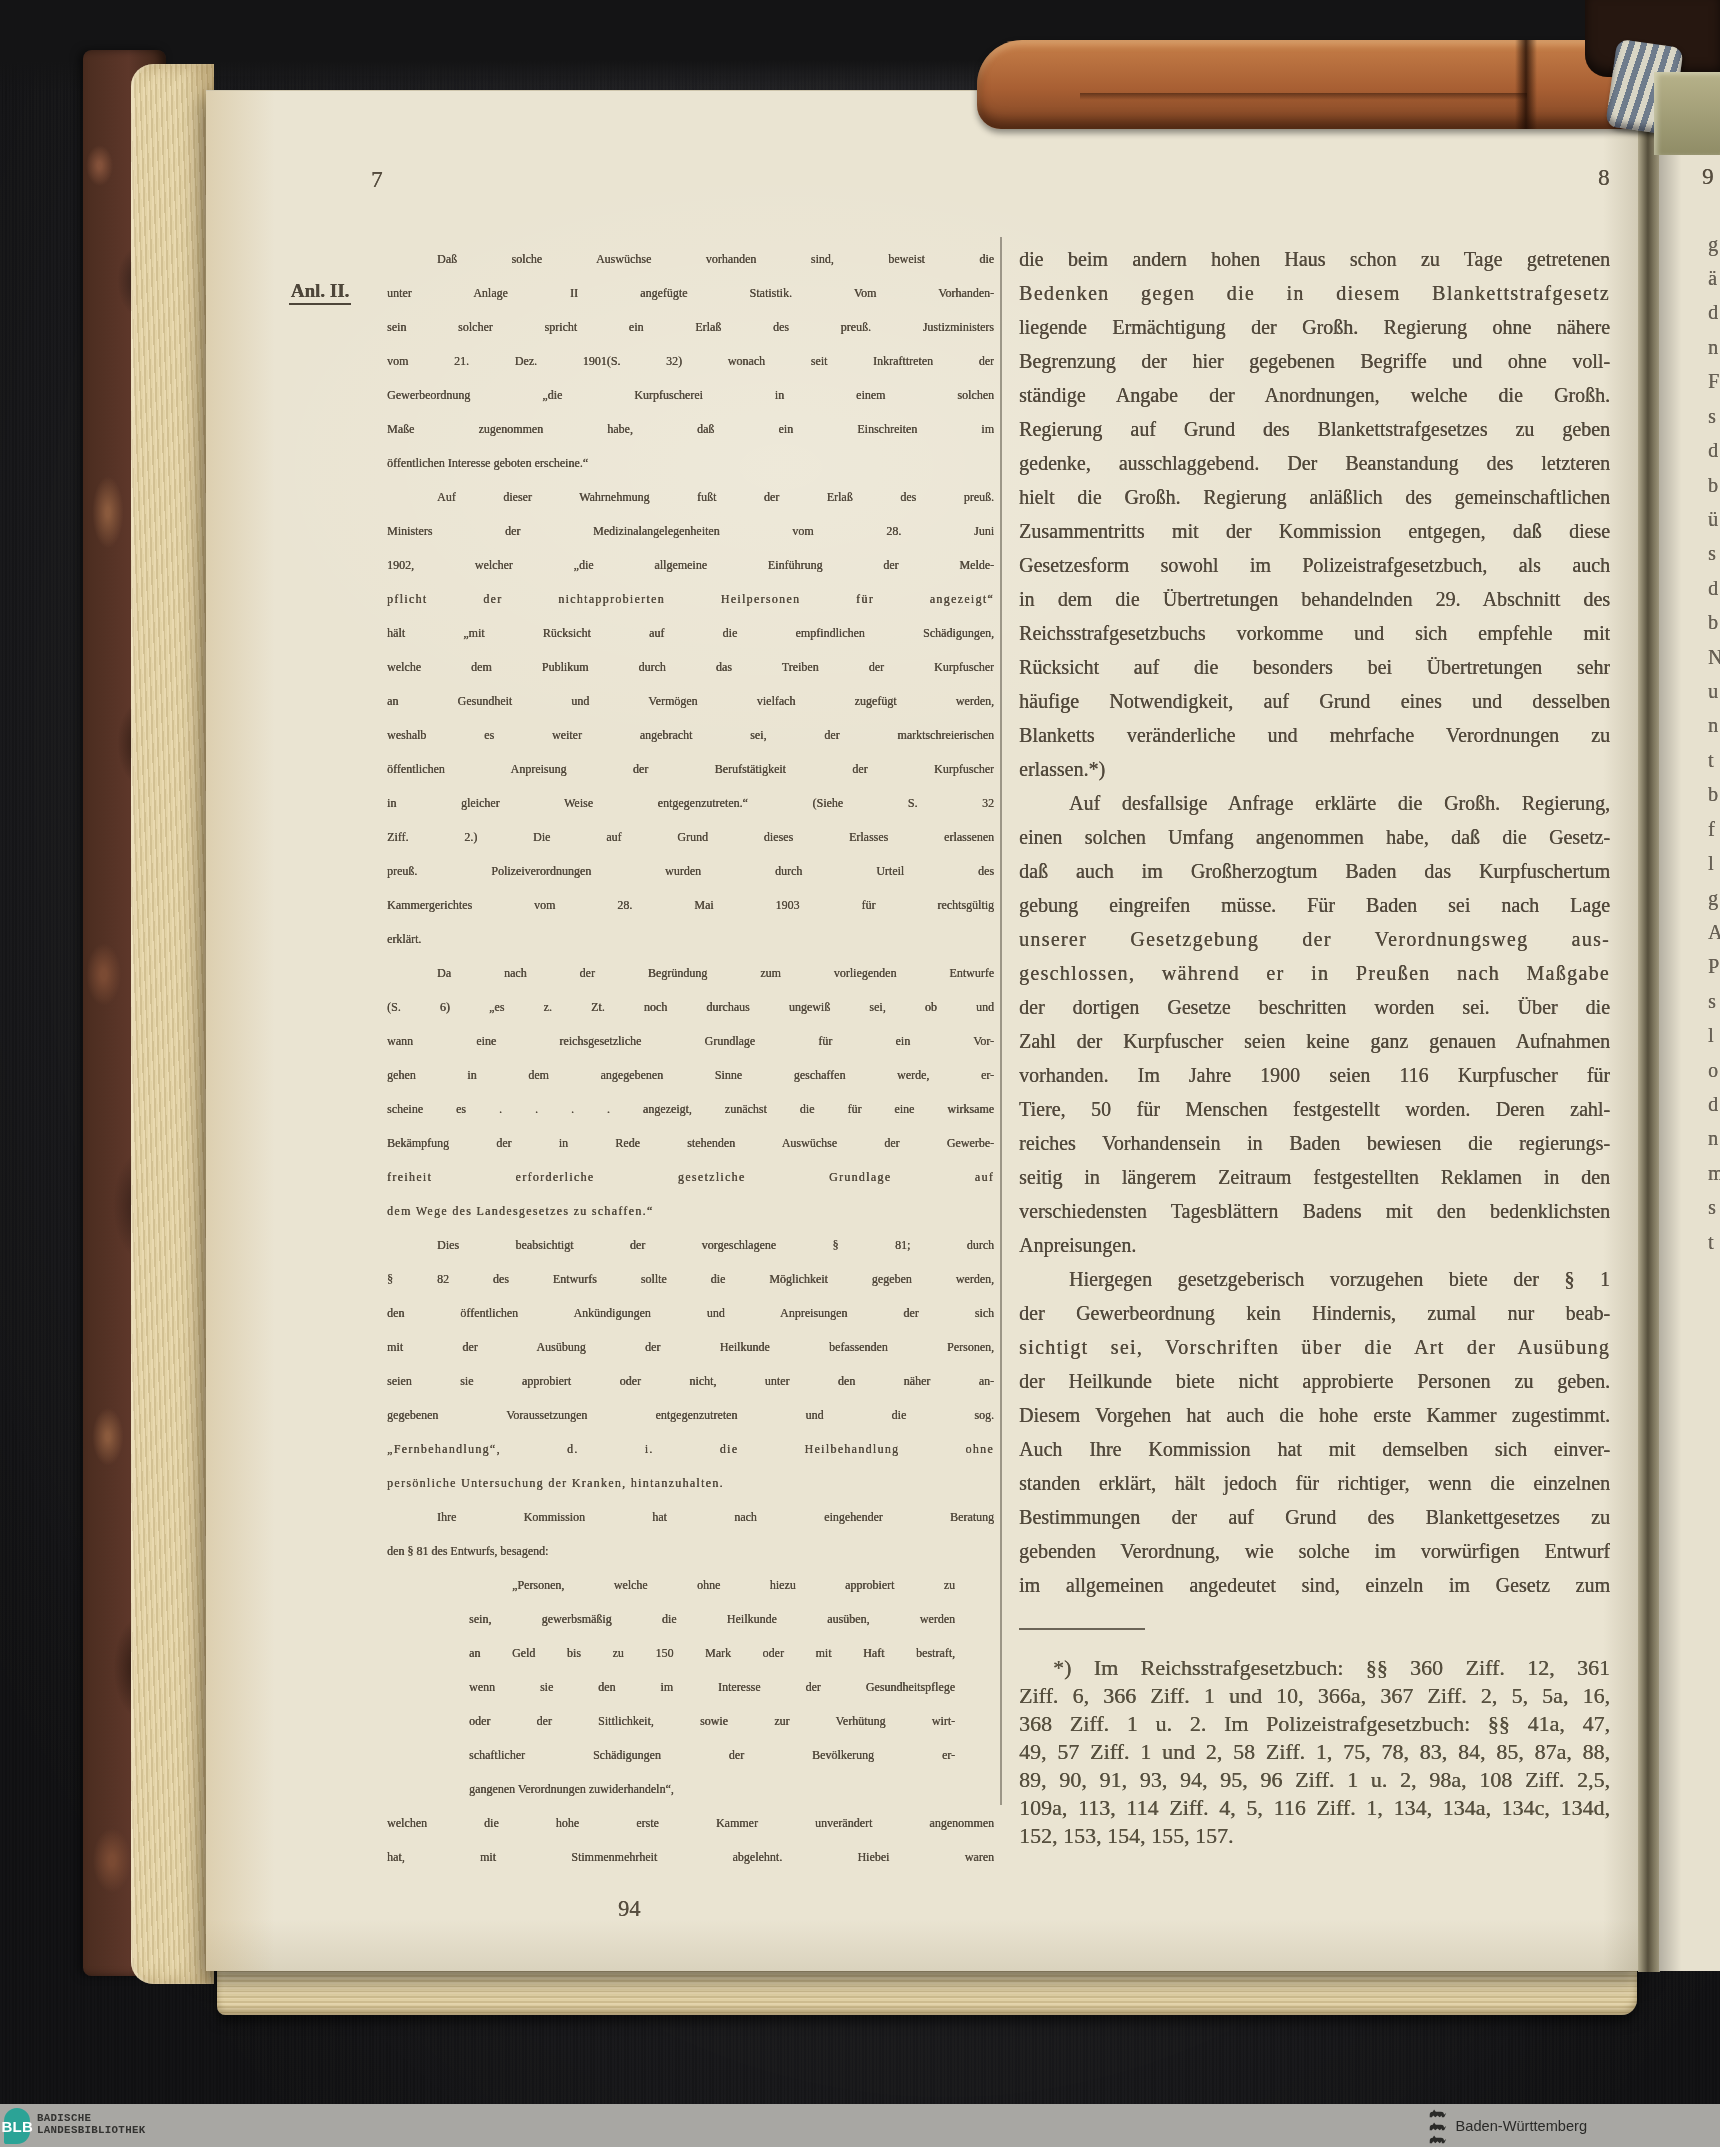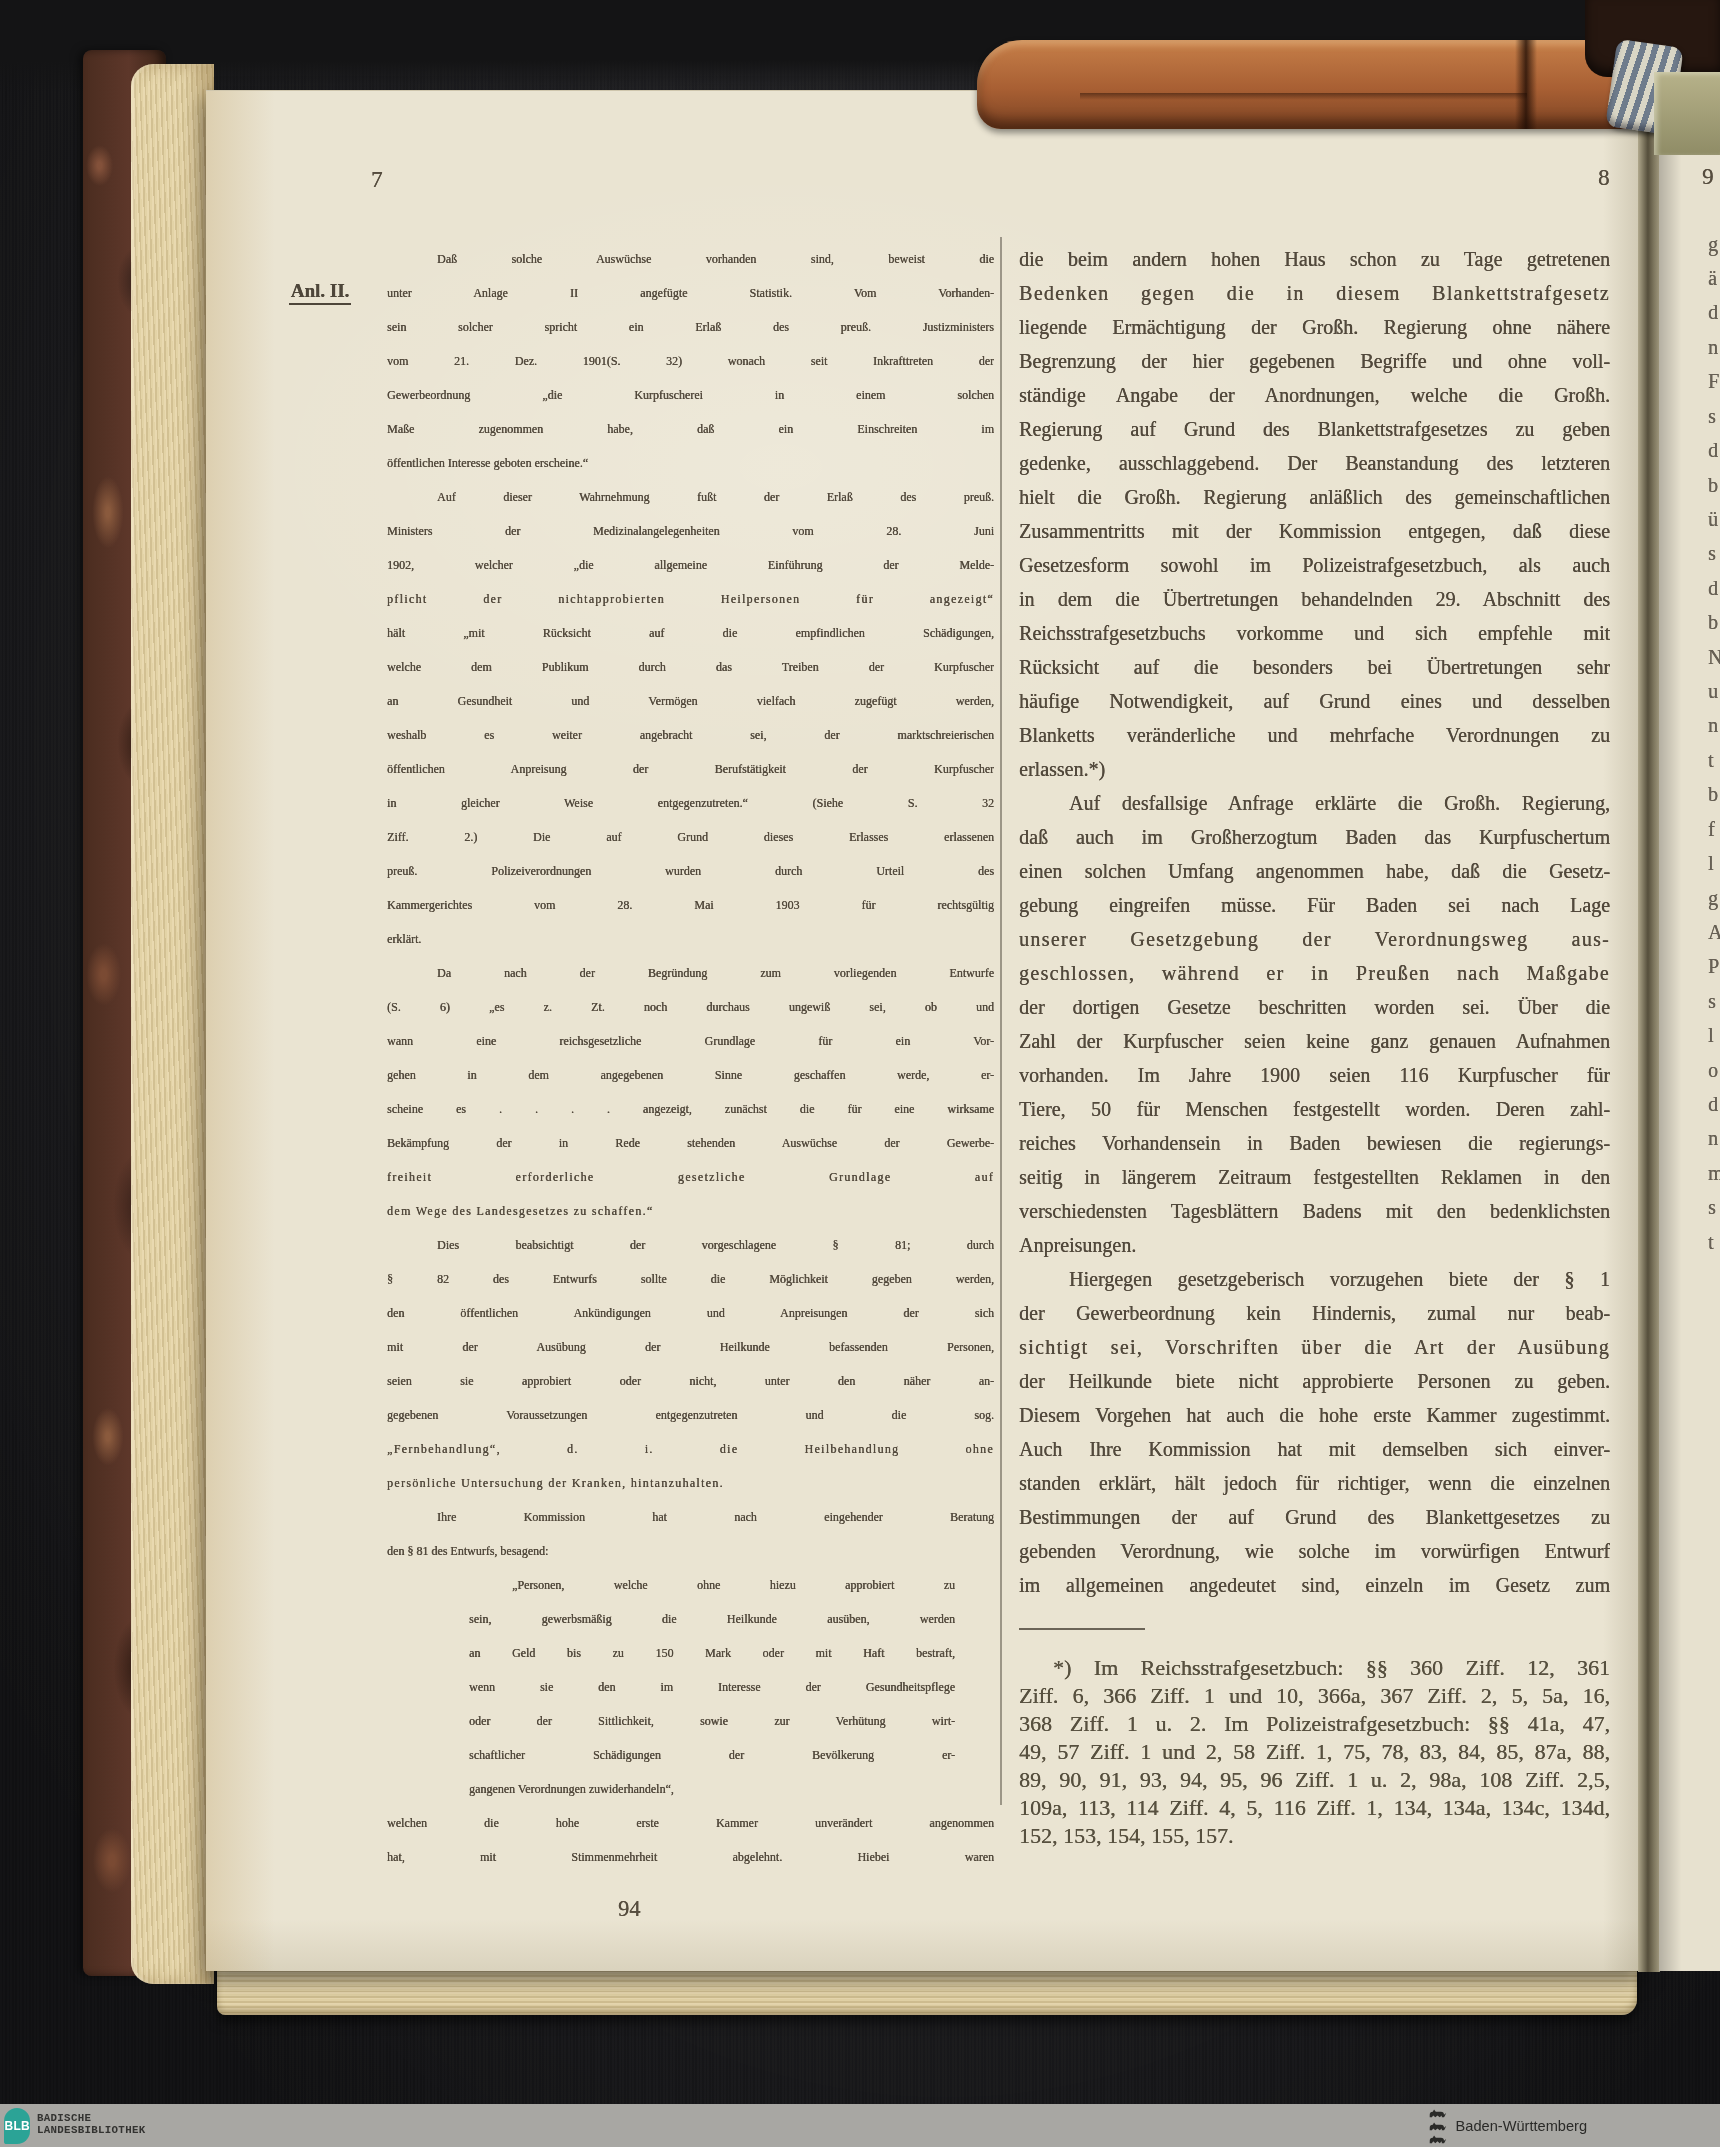--- a/index.html
+++ b/index.html
@@ -98,21 +98,21 @@
      background:repeating-linear-gradient(100deg,#6f7c8c 0 6px,#d9d6c6 6px 12px);
      box-shadow:inset 0 -5.2px 6.9px rgba(30,30,40,.5), 1.7px 2.6px 5.2px rgba(0,0,0,.45);}
   .topedge{position:absolute;left:1654px;top:72px;width:67px;height:83px;
      background:linear-gradient(180deg,#b7b28a,#8f8c66);
      box-shadow:inset 3.4px 1.7px 5.2px rgba(255,255,240,.4);}
   
   .footer{position:absolute;left:0;top:2104px;width:1721px;height:44px;background:#a8a7a3;}
   .blb-logo{position:absolute;left:4.3px;top:4.3px;width:26px;height:36px;background:#2ba396;
      border-radius:13px 13px 13px 2.6px;display:flex;align-items:center;justify-content:center;}
   .blb-logo span{color:#ffffff;font-family:"Liberation Sans",sans-serif;font-weight:bold;
-     font-size:12px;letter-spacing:0.3px;}
+     font-size:15px;letter-spacing:0.3px;}
   .libname{position:absolute;left:37px;top:7.7px;font-family:Liberation Mono, monospace;
      font-weight:bold;font-size:10.8px;line-height:12px;color:#333331;letter-spacing:0.3px;}
   .bw{position:absolute;left:1428px;top:1.7px;height:40px;display:flex;align-items:center;gap:8.6px;}
   .bw svg{display:block;}
   .bw .statetext{font-family:"Liberation Sans",sans-serif;font-size:14.6px;color:#2a2a28;}
 </style>
 </head>
 <body>
 
 <div class="scene">
@@ -205,22 +205,22 @@
           <div class="line">Gesetzesform sowohl im Polizeistrafgesetzbuch, als auch</div>
           <div class="line">in dem die Übertretungen behandelnden 29. Abschnitt des</div>
           <div class="line">Reichsstrafgesetzbuchs vorkomme und sich empfehle mit</div>
           <div class="line">Rücksicht auf die besonders bei Übertretungen sehr</div>
           <div class="line">häufige Notwendigkeit, auf Grund eines und desselben</div>
           <div class="line">Blanketts veränderliche und mehrfache Verordnungen zu</div>
           <div class="line end">erlassen.*)</div>
         </div>
         <div class="block para">
           <div class="line first">Auf desfallsige Anfrage erklärte die Großh. Regierung,</div>
+          <div class="line">einen solchen Umfang angenommen habe, daß die Gesetz-</div>
           <div class="line">daß auch im Großherzogtum Baden das Kurpfuschertum</div>
-          <div class="line">einen solchen Umfang angenommen habe, daß die Gesetz-</div>
           <div class="line">gebung eingreifen müsse.  Für Baden sei nach Lage</div>
           <div class="line sp">unserer Gesetzgebung der Verordnungsweg aus-</div>
           <div class="line sp">geschlossen, während er in Preußen nach Maßgabe</div>
           <div class="line">der dortigen Gesetze beschritten worden sei.  Über die</div>
           <div class="line">Zahl der Kurpfuscher seien keine ganz genauen Aufnahmen</div>
           <div class="line">vorhanden.  Im Jahre 1900 seien 116 Kurpfuscher für</div>
           <div class="line">Tiere, 50 für Menschen festgestellt worden. Deren zahl-</div>
           <div class="line">reiches Vorhandensein in Baden bewiesen die regierungs-</div>
           <div class="line">seitig in längerem Zeitraum festgestellten Reklamen in den</div>
           <div class="line">verschiedensten Tagesblättern Badens mit den bedenklichsten</div>

